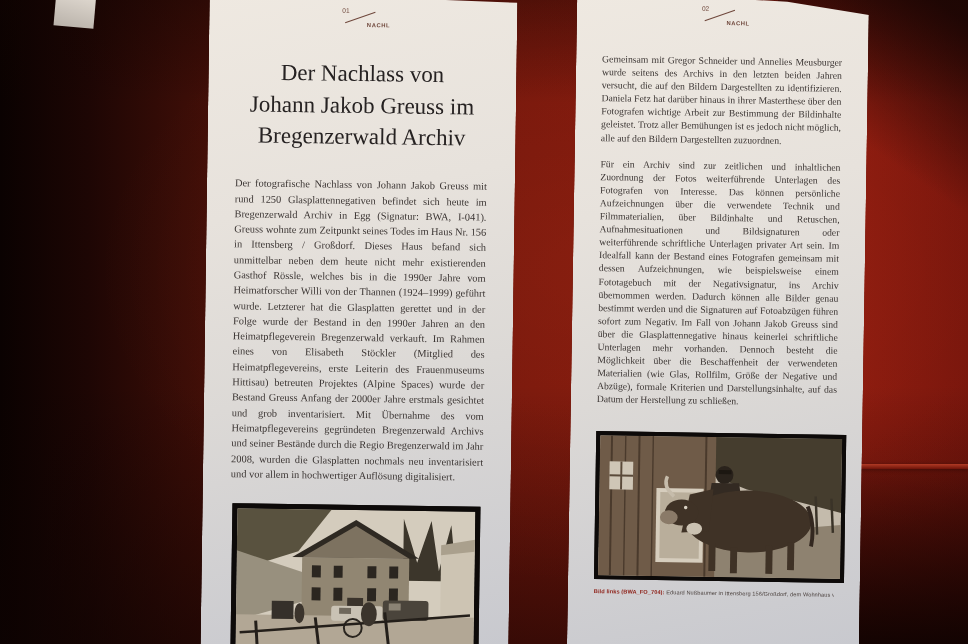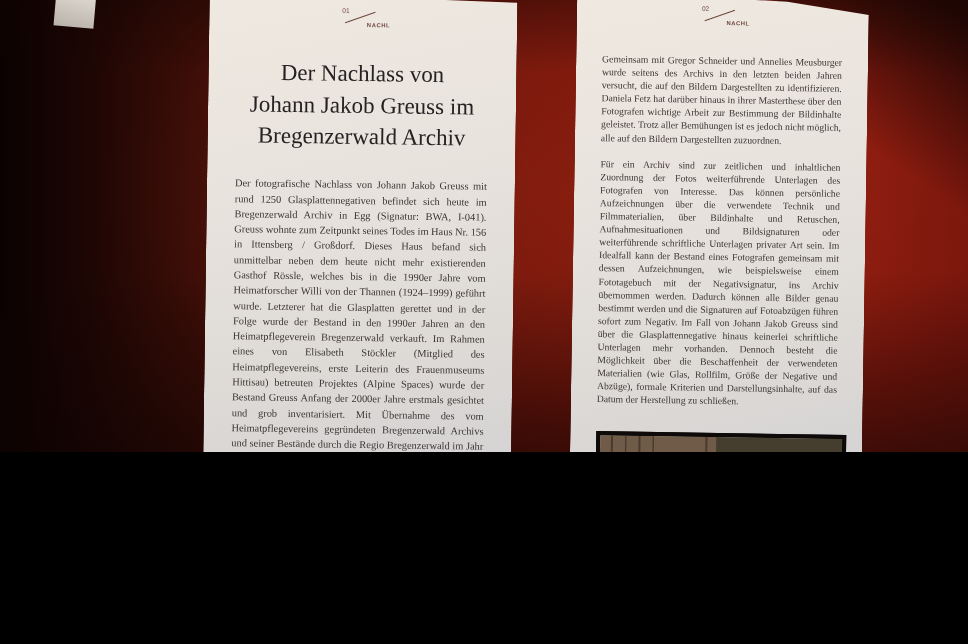--- a/index.html
+++ b/index.html
@@ -1,17 +1,17 @@
 <!DOCTYPE html>
 <html lang="de" style="--wall-red: #83190d; --rail-red: #b03a24; --panel-white: #e7e2dc; --caption-red: #8e2018; --photo-frame-black: #0d0a09;"><head>
 <meta charset="utf-8">
 <style>
   html,body{margin:0;padding:0;background:#000;}
   .scene{
-    position:relative;width:968px;height:452px;overflow:hidden;
+    position:relative;width:968px;height:644px;overflow:hidden;
     background:linear-gradient(90deg,
       #0a0201 0%, #1d0604 9%, #3a0d07 19%, #571208 30%,
       #6b150b 42%, #77170c 55%, #83190d 72%, #8d1b0f 86%, #77150c 100%);
     font-family:"Liberation Serif", serif;
     text-decoration:underline;
   }
   .vignette{position:absolute;inset:0;z-index:1;pointer-events:none;
     background:
       radial-gradient(ellipse at 64% 42%, rgba(255,90,45,0.10), transparent 60%),
       linear-gradient(180deg, rgba(18,4,2,0.40) 0%, rgba(0,0,0,0) 16%, rgba(0,0,0,0) 60%, rgba(14,3,2,0.60) 100%);

